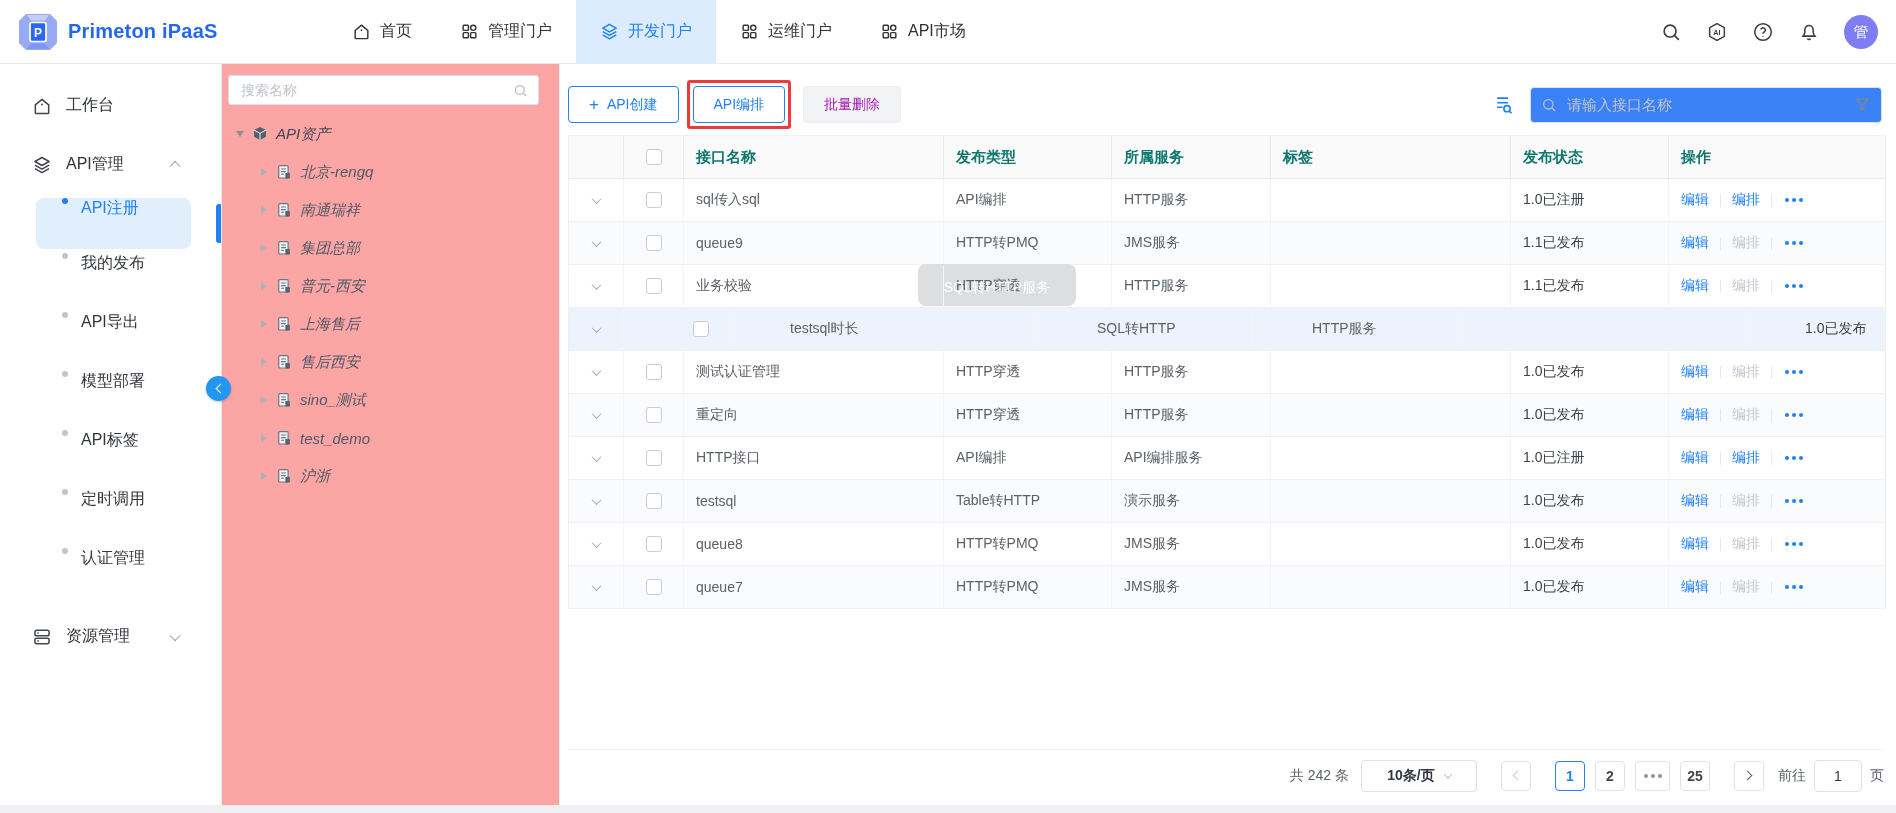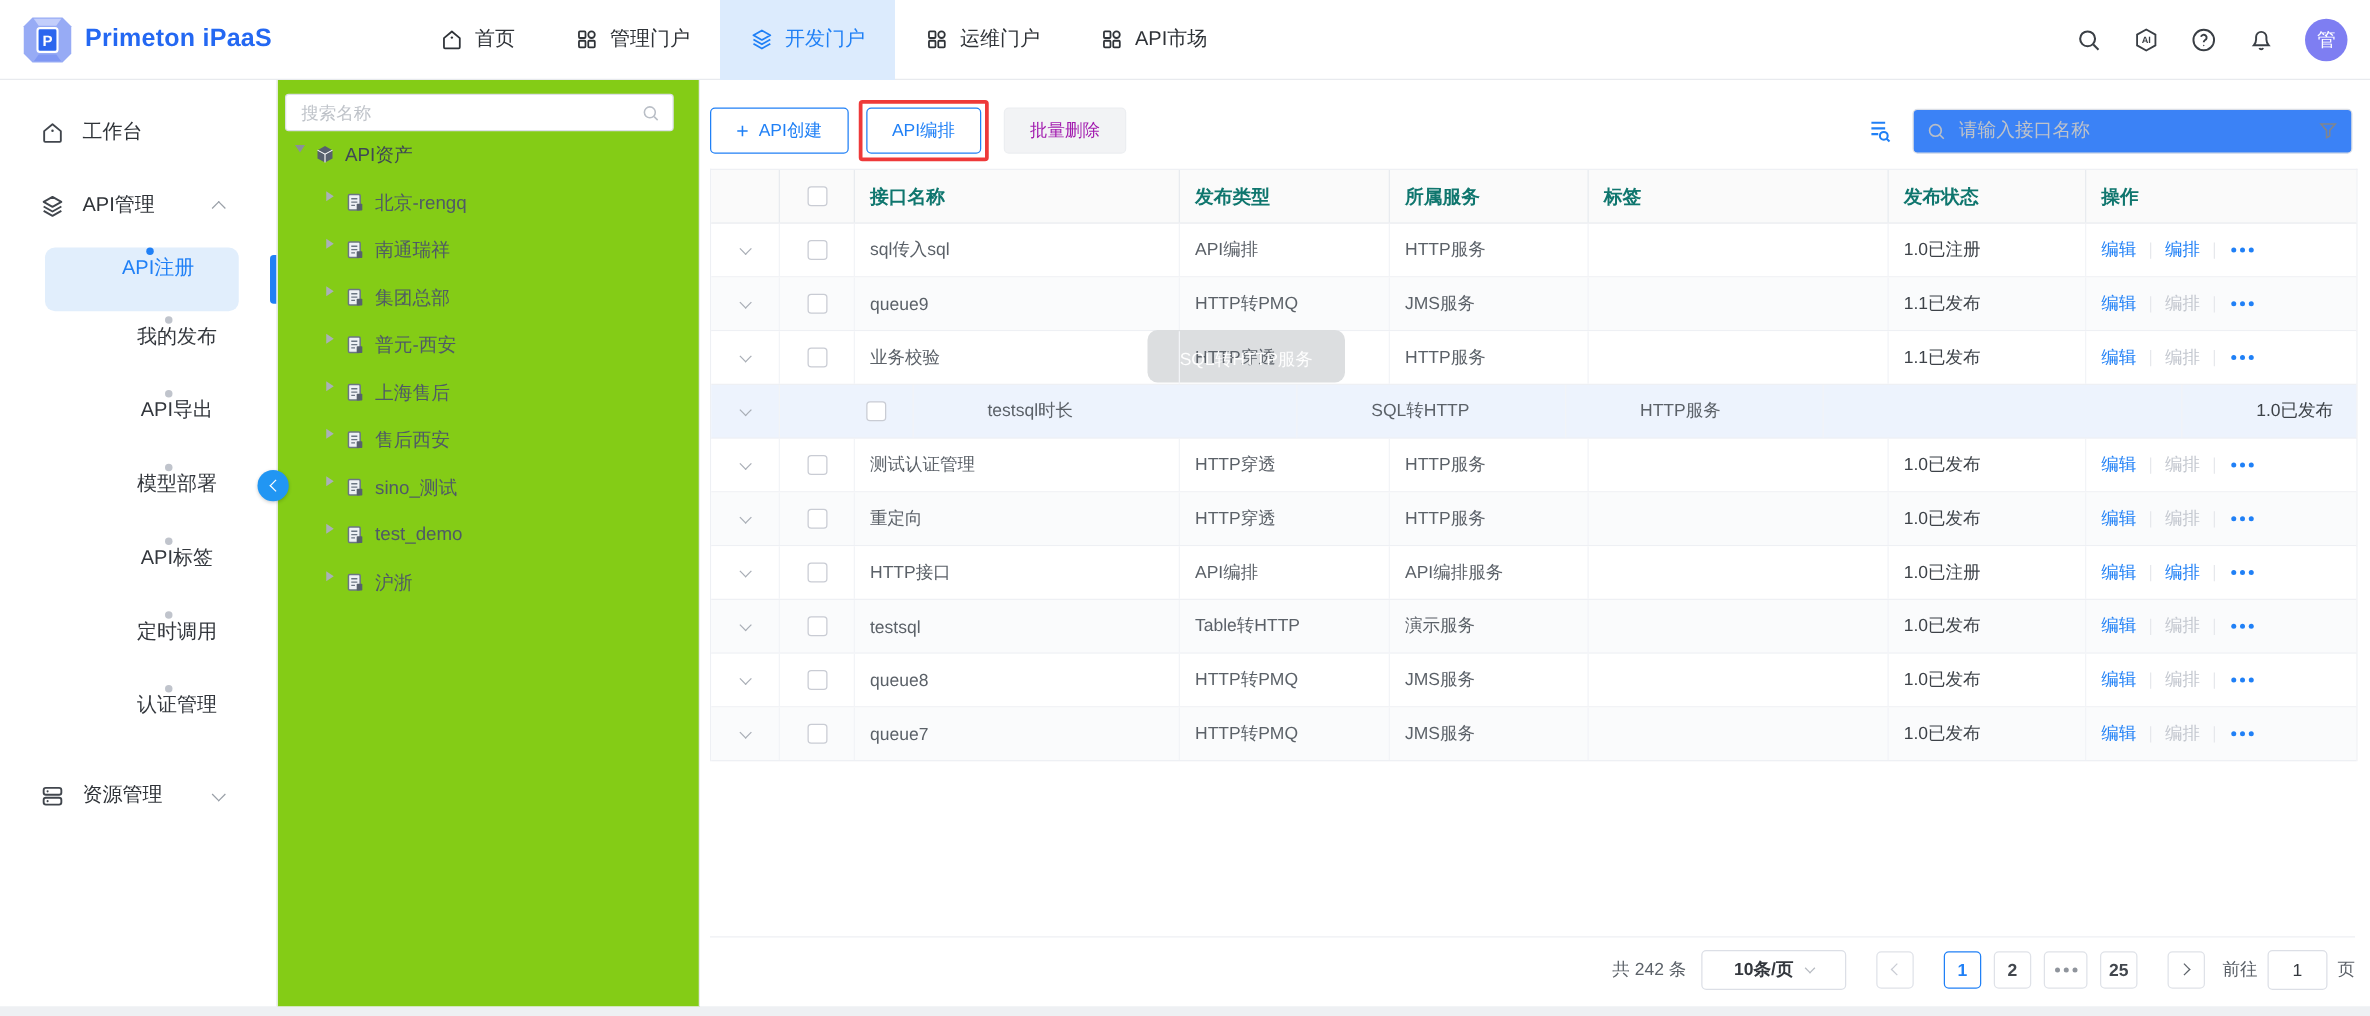--- a/index.html
+++ b/index.html
@@ -23,43 +23,43 @@
 
   
   .layout{position:absolute;top:64px;left:0;right:0;bottom:8px;display:flex;}
 
   
   .sidebar{width:222px;background:#fff;border-right:1px solid #e9ebee;padding-top:12px;position:relative;flex:0 0 auto;}
   .side-item{height:59px;display:flex;align-items:center;padding-left:32px;font-size:16px;color:#2f3338;cursor:pointer;}
   .side-ico{width:20px;height:20px;margin-right:14px;display:inline-flex;color:#41464d;}
   .side-ico svg{width:100%;height:100%;}
   .side-item .chev{margin-left:auto;margin-right:42px;}
-  .side-sub{height:59px;display:flex;align-items:center;padding-left:62px;font-size:16px;color:#33373d;cursor:pointer;position:relative;flex-direction:column;}
+  .side-sub{height:59px;display:flex;padding-left:62px;font-size:16px;color:#33373d;cursor:pointer;position:relative;}
   .side-sub .dot{width:6px;height:6px;border-radius:50%;background:#c0c4cc;margin-right:13px;flex:0 0 auto;}
   .side-sub.active{height:51px;margin:4px 30px 4px 36px;padding-left:26px;border-radius:8px;background:#e1eefc;color:#2080f6;}
   .side-sub.active .dot{background:#2080f6;}
   .active-bar{position:absolute;right:-30px;top:6px;width:5px;height:39px;background:#2080f6;border-radius:3px 0 0 3px;}
   .collapse-btn{position:absolute;left:206px;top:312px;width:25px;height:25px;border-radius:50%;background:#2196f3;display:flex;align-items:center;justify-content:center;cursor:pointer;z-index:9;box-shadow:0 1px 3px rgba(0,0,0,.2);}
   .collapse-btn .chev{width:7px;height:7px;border-color:#fff;margin-left:3px;}
 
   
   .chev{display:inline-block;width:8px;height:8px;border-right:1.6px solid #9aa0a8;border-bottom:1.6px solid #9aa0a8;}
   .chev.down{transform:rotate(45deg) translate(-1px,-1px);}
   .chev.up{transform:rotate(-135deg) translate(-1px,-1px);}
   .chev.left{transform:rotate(135deg);}
   .chev.right{transform:rotate(-45deg);}
 
   
-  .treepanel{width:338px;background:#84cc16;border-right:1px solid #e9ebee;flex:0 0 auto;padding-top:11px;}
+  .treepanel{width:338px;background:#fca5a5;border-right:1px solid #e9ebee;flex:0 0 auto;padding-top:11px;}
   .tree-search{margin:0 20px 0 6px;height:30px;border:1px solid #dcdfe6;border-radius:3px;display:flex;align-items:center;padding:0 10px;background:#fff;}
   .tree-search input{border:none;outline:none;flex:1;font-size:14px;color:#333;font-family:inherit;background:transparent;}
   .tree-search input::placeholder{color:#bfc3c9;}
   .tree-search .mag{width:15px;height:15px;color:#b9bec6;flex:0 0 auto;}
   .tree{margin-top:10px;font-size:15px;color:#4f5a66;}
-  .tnode{height:38px;display:flex;cursor:pointer;}
+  .tnode{height:38px;display:flex;align-items:center;cursor:pointer;font-style:italic;}
   .tnode.root{padding-left:15px;color:#3f4854;}
   .tnode.child{padding-left:39px;}
   .tri{width:0;height:0;border-left:6px solid #aab0b9;border-top:4.5px solid transparent;border-bottom:4.5px solid transparent;margin-right:8px;flex:0 0 auto;}
   .tri.open{transform:rotate(90deg);border-left-color:#8a9099;}
   .tico{width:18px;height:18px;margin-right:7px;display:inline-flex;flex:0 0 auto;}
   .tico svg{width:100%;height:100%;}
 
   
   .main{flex:1;background:#fff;position:relative;}
   .toolbar{position:absolute;top:16px;left:8px;right:14px;display:flex;align-items:center;}

